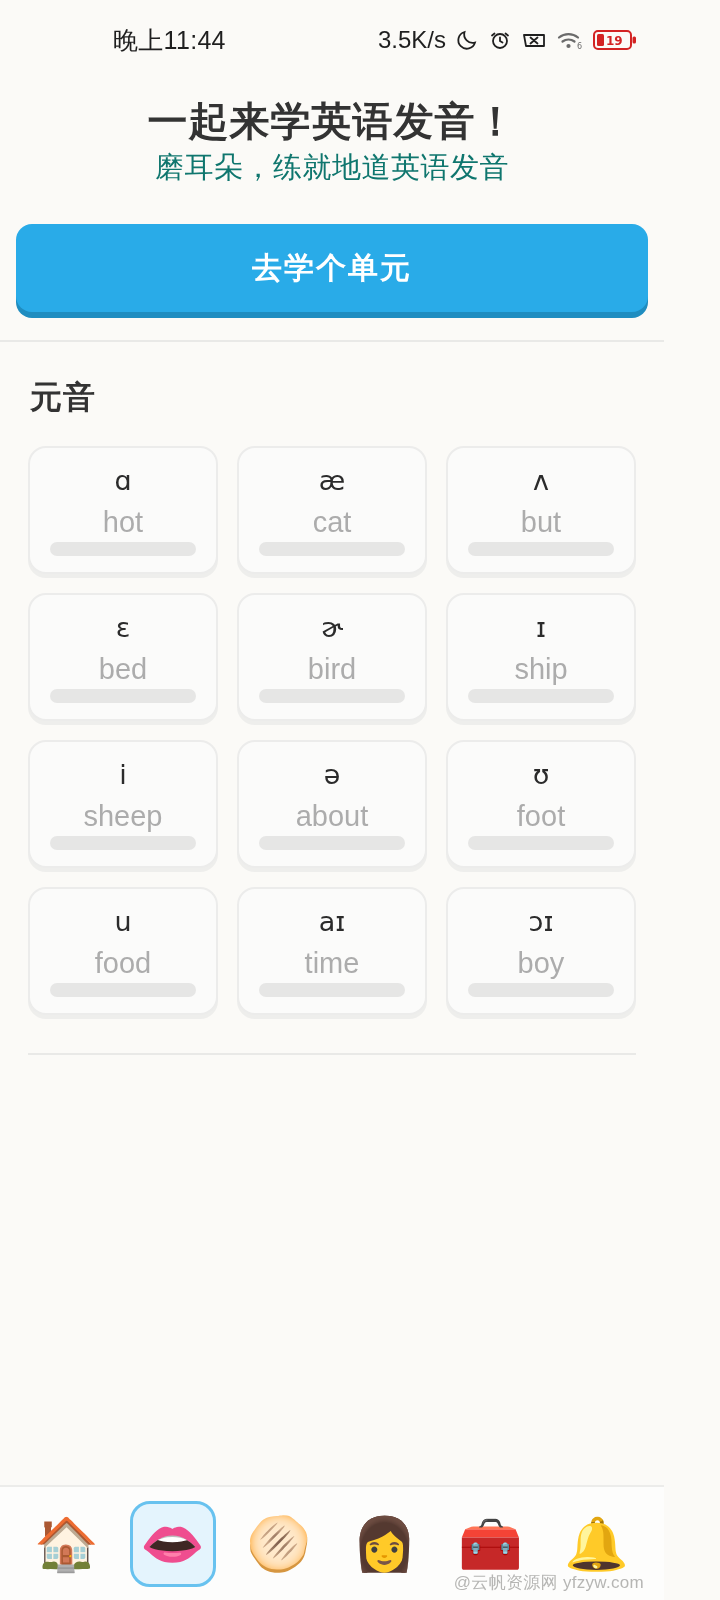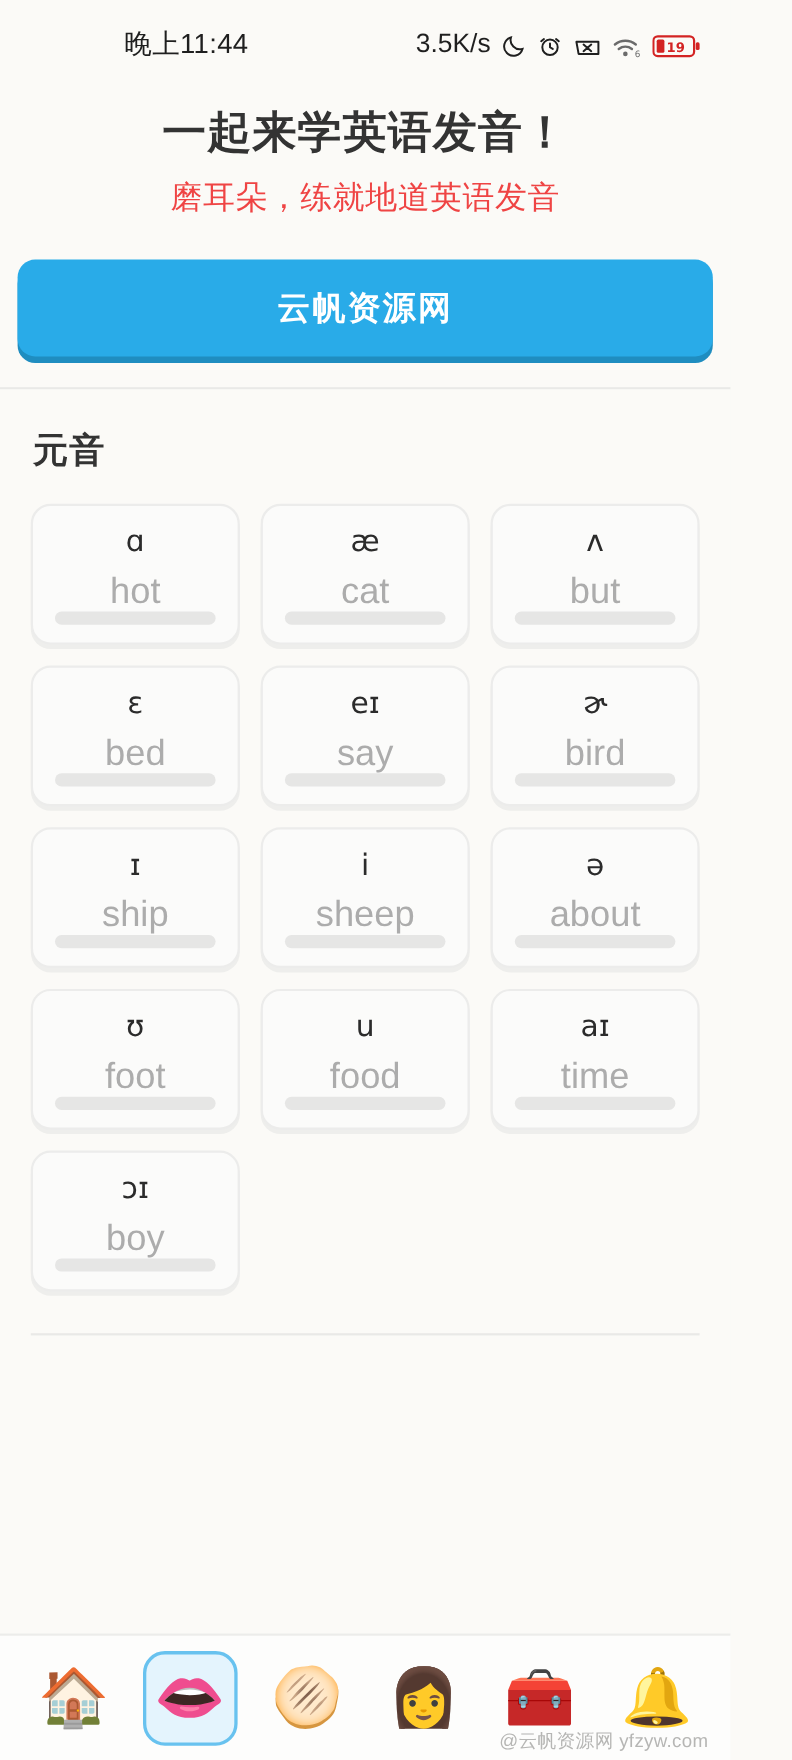--- a/index.html
+++ b/index.html
@@ -25,39 +25,38 @@
     background:#fbfaf7;
     position:relative;
   }
   .sb-time {
     font-size:25px; color:#1f1f1f; letter-spacing:.3px;
     position:absolute; left:113px; top:50%; transform:translateY(-50%);
     font-weight:400;
   }
   .sb-right {
     position:absolute; right:27px; top:50%; transform:translateY(-50%);
-    display:flex; align-items:flex-end; gap:9px;
+    display:flex; align-items:center; gap:9px;
   }
   .sb-speed { font-size:24px; color:#1f1f1f; }
   .sb-ico { display:flex; align-items:center; }
 
   
   .header {
     flex:0 0 auto;
     padding:14px 14px 28px;
     background:#fbfaf7;
     text-align:center;
   }
   .h-title {
     font-size:40px; font-weight:bold; color:#333333;
     letter-spacing:1px; line-height:1.35;
   }
   .h-sub {
-    margin-top:12px;
-    font-size:29px; color:#ef4444; font-weight:400;
+    font-size:29px; color:#0f766e; font-weight:400;
     letter-spacing:.5px;
   }
   .cta-wrap { margin-top:36px; padding:0 2px; }
   .cta {
     display:block; width:100%; height:88px;
     border:none; border-radius:16px;
     background:#29abe8;
     box-shadow:0 6px 0 #1f8dc0;
     color:#ffffff; font-size:30px; font-weight:bold;
     letter-spacing:2px;
@@ -99,21 +98,21 @@
     padding:18px 20px 16px;
     cursor:pointer;
   }
   .card-ipa {
     font-size:27px; color:#2b2b2b;
     line-height:1.1;
     font-family:"DejaVu Sans",sans-serif;
   }
   .card-word {
     margin-top:10px;
-    font-size:33px; color:#acacac; font-weight:400;
+    font-size:29px; color:#acacac; font-weight:400;
   }
   .card-bar {
     margin-top:auto;
     width:100%; height:14px;
     border-radius:7px;
     background:#e6e6e5;
   }
   .sec-divider {
     height:2px; background:#e9e9e7;
     margin:38px 0 0; width:100%;
@@ -194,21 +193,21 @@
           <rect x="39.5" y="8.5" width="3.5" height="7" rx="1.5" fill="#d32323"></rect>
         </svg>
       </span>
     </div>
   </div>
 
   <div class="header">
     <div class="h-title">一起来学英语发音！</div>
     <div class="h-sub">磨耳朵，练就地道英语发音</div>
     <div class="cta-wrap">
-      <button class="cta">云帆资源网</button>
+      <button class="cta">去学个单元</button>
     </div>
   </div>
 
   <div class="divider"></div>
 
   <div class="body">
     <div class="section">
       <div class="section-title">元音</div>
       <div class="grid" id="grid-0">
           <div class="card">
@@ -225,25 +224,20 @@
             <div class="card-ipa">ʌ</div>
             <div class="card-word">but</div>
             <div class="card-bar"></div>
           </div>
           <div class="card">
             <div class="card-ipa">ɛ</div>
             <div class="card-word">bed</div>
             <div class="card-bar"></div>
           </div>
           <div class="card">
-            <div class="card-ipa">eɪ</div>
-            <div class="card-word">say</div>
-            <div class="card-bar"></div>
-          </div>
-          <div class="card">
             <div class="card-ipa">ɚ</div>
             <div class="card-word">bird</div>
             <div class="card-bar"></div>
           </div>
           <div class="card">
             <div class="card-ipa">ɪ</div>
             <div class="card-word">ship</div>
             <div class="card-bar"></div>
           </div>
           <div class="card">

